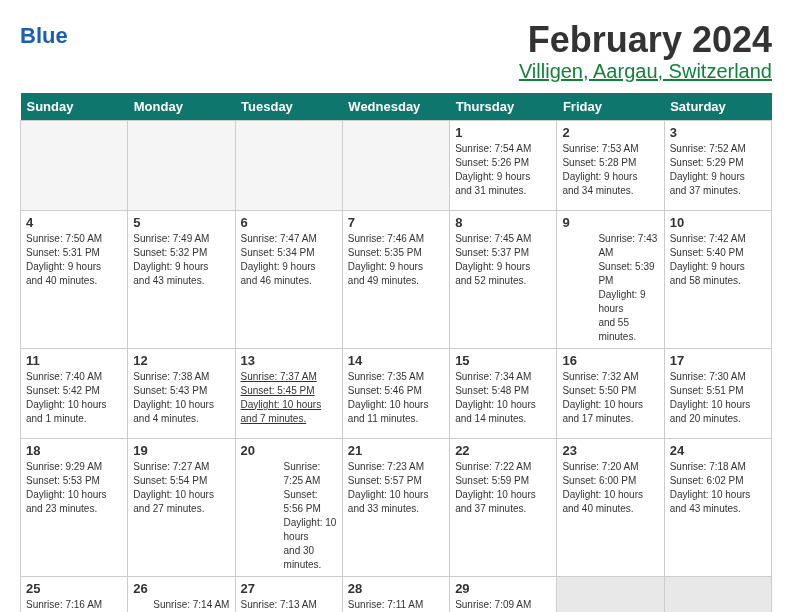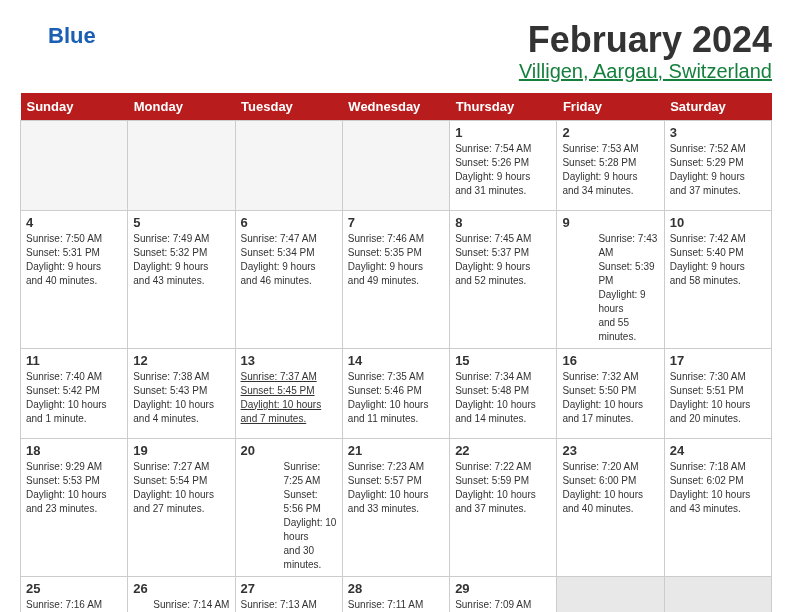--- a/index.html
+++ b/index.html
@@ -43,21 +43,21 @@
       font-size: 20px;
       color: #15803d;
       text-decoration: underline;
     }
     table {
       width: 100%;
       border-collapse: collapse;
       table-layout: fixed;
     }
     th {
-      background-color: #b91c1c;
+      background-color: #0f766e;
       color: white;
       text-align: left;
       padding: 6px 6px;
       font-size: 13px;
       font-weight: bold;
     }
     td {
       border: 1px solid #ccc;
       vertical-align: top;
       padding: 4px 5px;
@@ -82,21 +82,21 @@
       color: #333;
       line-height: 1.4;
     }
   </style>
 </head>
 <body>
 
 <div class="header">
   <div class="logo">
     <div>
-      <div class="logo-text" style="color:#1a5fb4;margin-left:28px;">Blue</div>
+      <div class="logo-text" style="color:#1a5fb4;">Blue</div>
     </div>
   </div>
   <div class="title-block">
     <div class="month-title">February 2024</div>
     <div class="subtitle">Villigen, Aargau, Switzerland</div>
   </div>
 </div>
 
 <table>
   <thead>

